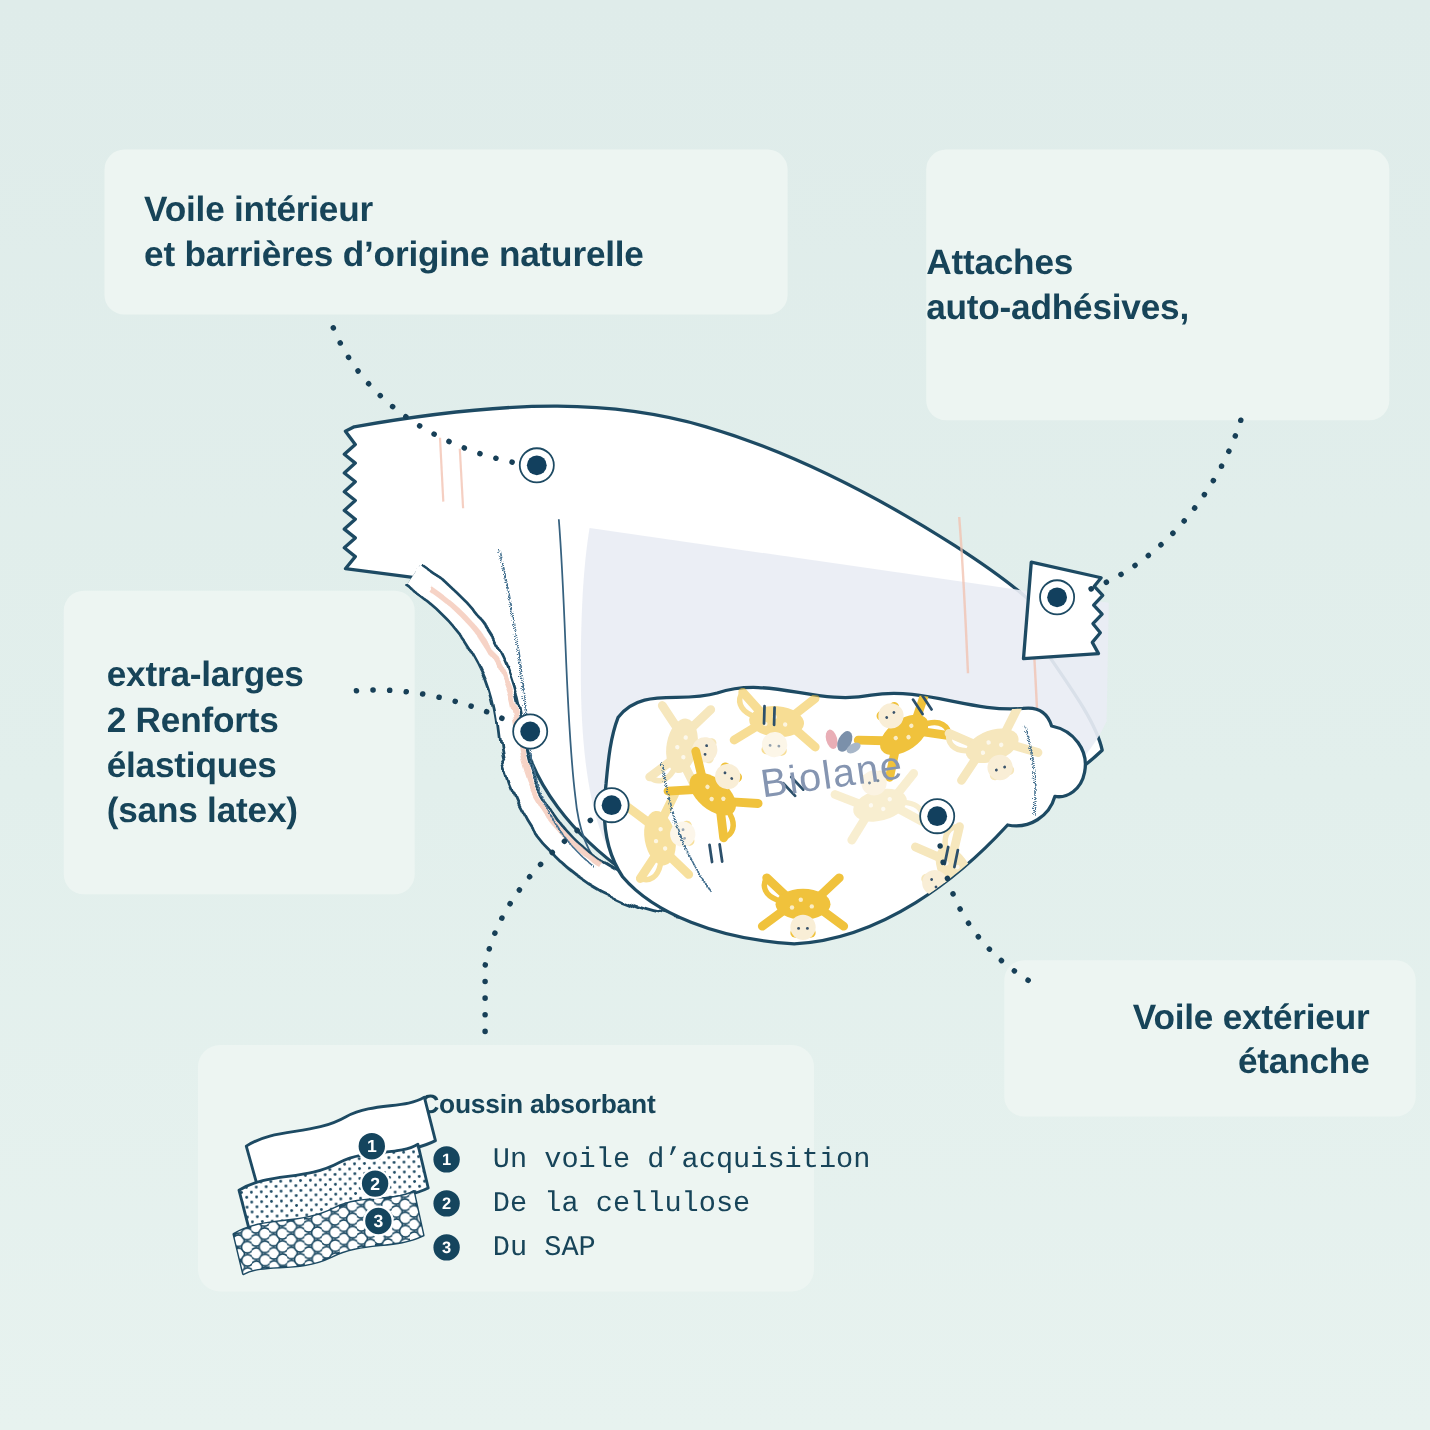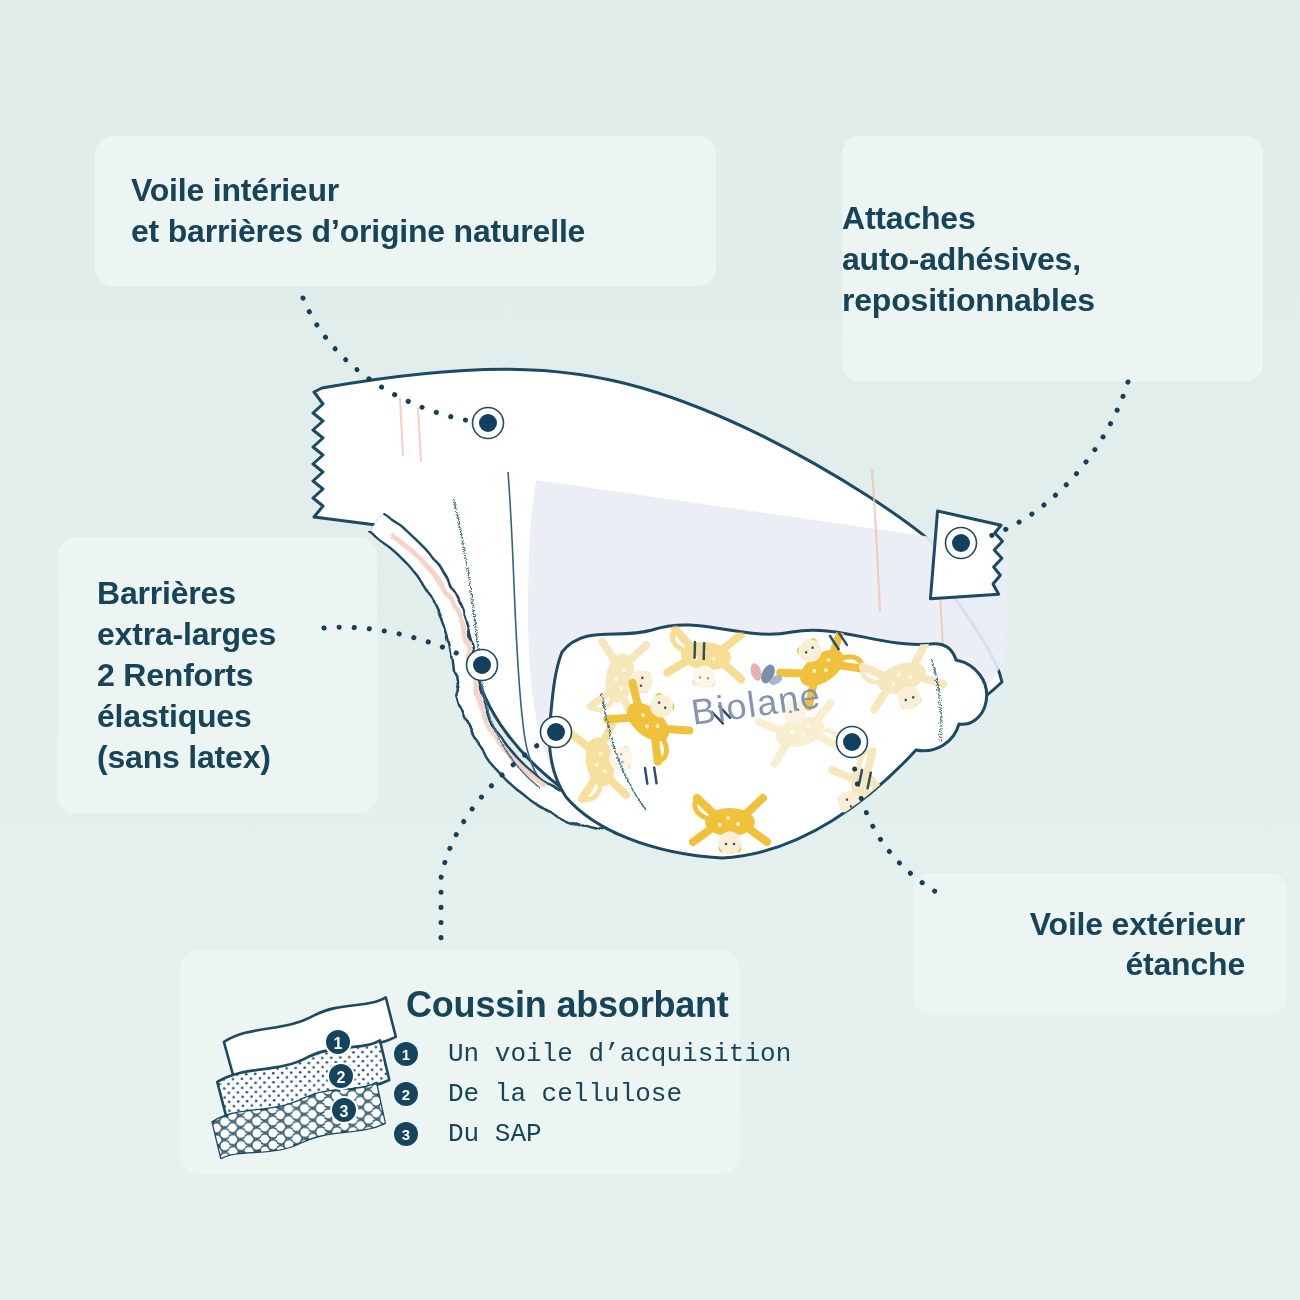--- a/index.html
+++ b/index.html
@@ -13,21 +13,21 @@
     display:flex;flex-direction:column;justify-content:center;
     font-weight:bold;font-size:32px;line-height:41px;letter-spacing:-0.2px;
     z-index:1;
   }
   .box .line{white-space:nowrap;}
   .box1{left:95px;top:136px;width:585px;height:150px;padding-left:36px;}
   .box2{left:842px;top:136px;width:377px;height:246px;padding-right:44px;align-items:flex-start;text-align:right;}
   .box3{left:58px;top:537px;width:280px;height:276px;padding-left:39px;}
   .box4{left:913px;top:873px;width:332px;height:142px;padding-right:42px;text-align:right;line-height:40px;}
   .box5{left:180px;top:950px;width:560px;height:224px;border-radius:20px;justify-content:flex-start;}
-  .coussin-title{position:absolute;left:226px;top:34px;font-size:36px;font-weight:bold;white-space:nowrap;}
+  .coussin-title{position:absolute;left:202px;top:34px;font-size:24px;font-weight:bold;white-space:nowrap;}
   .coussin-list{position:absolute;left:214px;top:84px;display:flex;flex-direction:column;}
   .coussin-row{display:flex;align-items:center;height:40px;font-weight:normal;font-size:26px;letter-spacing:0;}
   .num-badge{
     width:24px;height:24px;border-radius:50%;background:#15455e;color:#ffffff;
     display:flex;align-items:center;justify-content:center;
     font-size:15px;font-weight:bold;flex:0 0 24px;
   }
   .coussin-row .label{margin-left:30px;white-space:nowrap;font-family:Liberation Mono, monospace;}
   svg.art{position:absolute;left:0;top:0;z-index:2;pointer-events:none;}
 </style>
@@ -37,25 +37,23 @@
 <div class="stage">
 
   <div class="box box1">
     <div class="line">Voile intérieur</div>
     <div class="line">et barrières d’origine naturelle</div>
   </div>
 
   <div class="box box2">
     <div class="line">Attaches</div>
     <div class="line">auto-adhésives,</div>
-    <div class="line">repositionnables</div>
   </div>
 
   <div class="box box3">
-    <div class="line">Barrières</div>
     <div class="line">extra-larges</div>
     <div class="line">2 Renforts</div>
     <div class="line">élastiques</div>
     <div class="line">(sans latex)</div>
   </div>
 
   <div class="box box4">
     <div class="line">Voile extérieur</div>
     <div class="line">étanche</div>
   </div>

